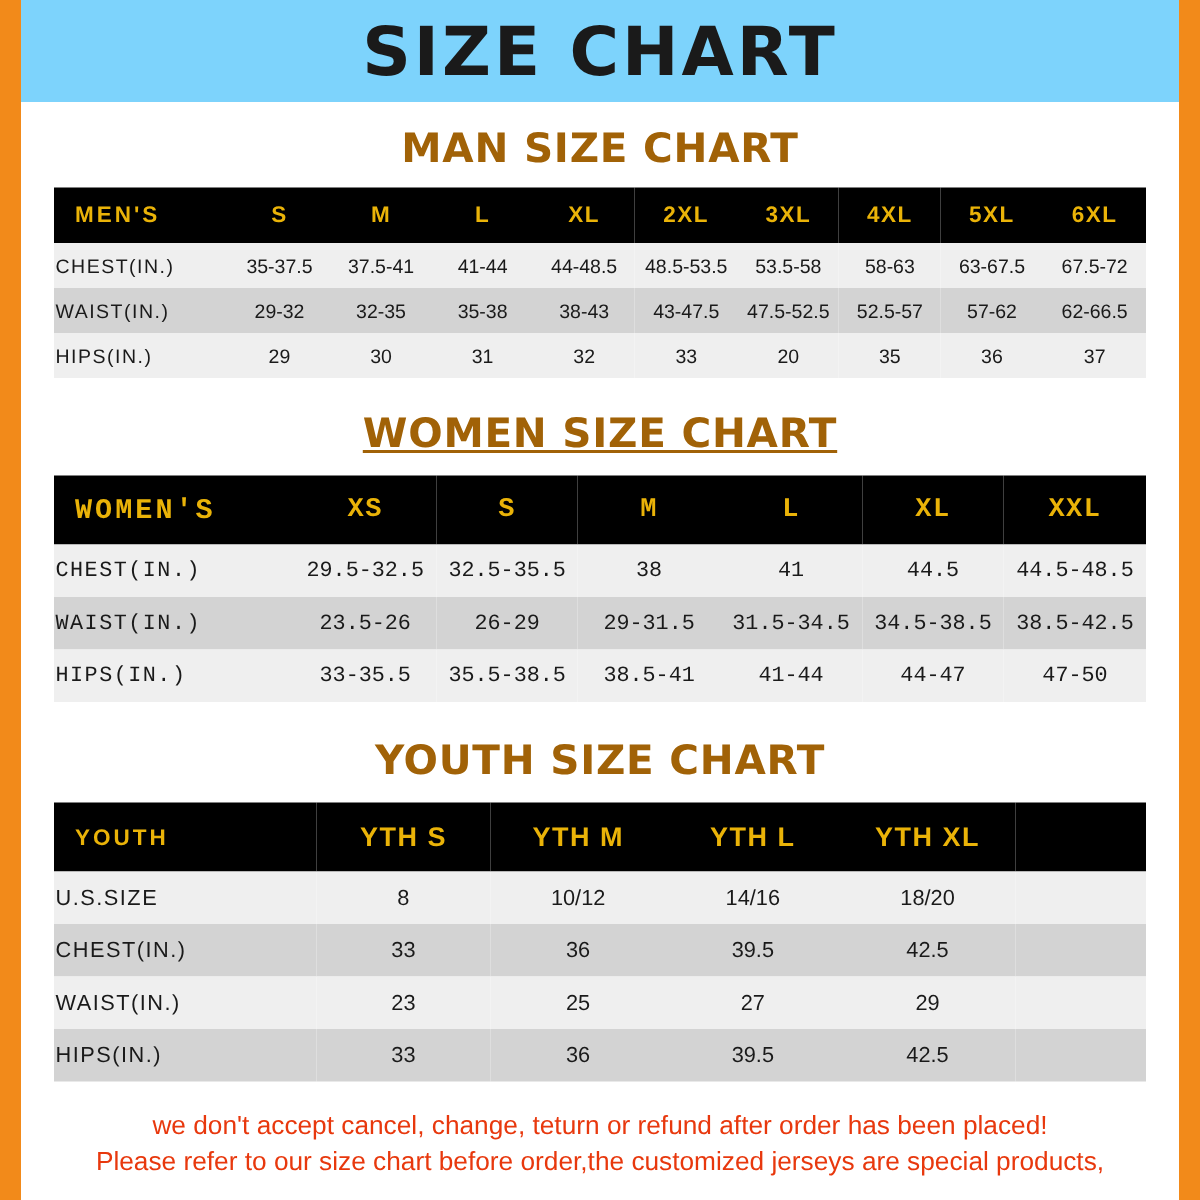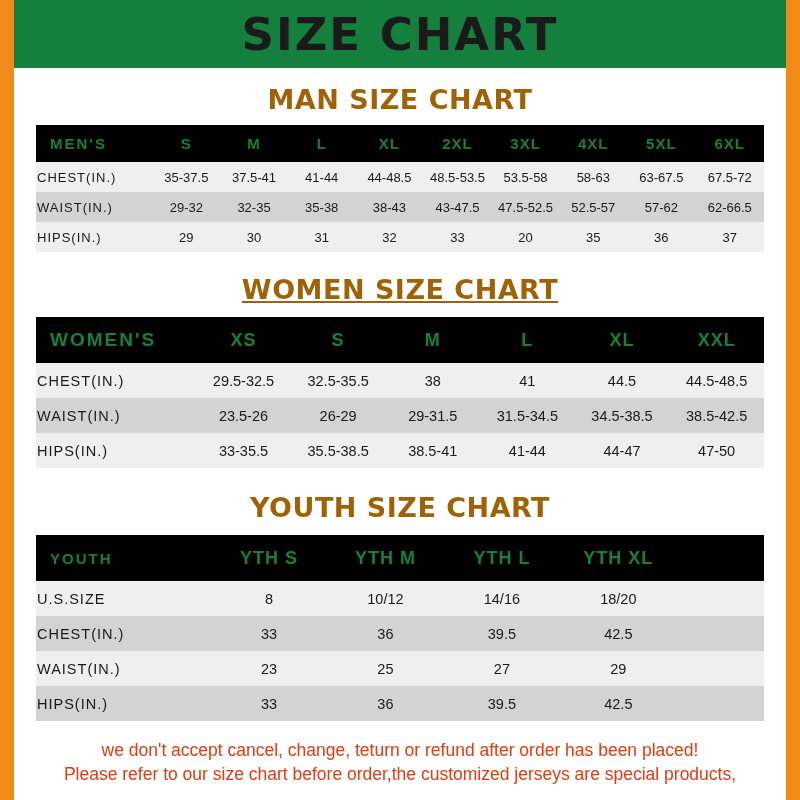--- a/index.html
+++ b/index.html
@@ -17,21 +17,21 @@
     position: relative;
     width: 800px;
     height: 800px;
     box-sizing: border-box;
     border-left: 14px solid #f28a1a;
     border-right: 14px solid #f28a1a;
     background: #ffffff;
   }
   .banner {
     height: 68px;
-    background: #15803d;
+    background: #7dd3fc;
     display: flex;
     align-items: center;
     justify-content: center;
   }
   .banner-title {
     font-family: "DejaVu Sans", sans-serif;
     font-weight: bold;
     font-size: 45px;
     letter-spacing: 2px;
     color: #1a1a1a;
@@ -57,21 +57,21 @@
     width: 100%;
     table-layout: fixed;
   }
   table td, table th {
     text-align: center;
     font-family: "Liberation Sans", sans-serif;
   }
   
   .hdr td {
     background: #000000;
-    color: #15803d;
+    color: #eab308;
     font-weight: bold;
     letter-spacing: 1px;
   }
   .hdr .lead {
     text-align: left;
     padding-left: 14px;
     font-size: 17px;
     letter-spacing: 2px;
   }
   .row-dark td { background: #d3d3d3; color: #1a1a1a; }
@@ -83,21 +83,21 @@
   }
 
   
   #men-table .hdr td { height: 35px; font-size: 15px; }
   #men-table tbody td { height: 28px; font-size: 13px; }
   #men-table .lead-cell { font-size: 13px; }
 
   
   #women-table .hdr td { height: 44px; font-size: 18px; }
   #women-table .hdr .lead { font-size: 19px; }
-  #women-table tbody td { height: 33px; font-size: 14.5px; }
+  #women-table tbody td { height: 33px; font-size: 14.5px; font-family: Liberation Mono, monospace; }
   #women-table .lead-cell { font-size: 14.5px; }
 
   
   #youth-table .hdr td { height: 44px; font-size: 18px; }
   #youth-table .hdr .lead { font-size: 15px; }
   #youth-table tbody td { height: 33px; font-size: 14.5px; }
   #youth-table .lead-cell { font-size: 14.5px; }
 
   .footer-note {
     margin: 18px 10px 0 10px;

